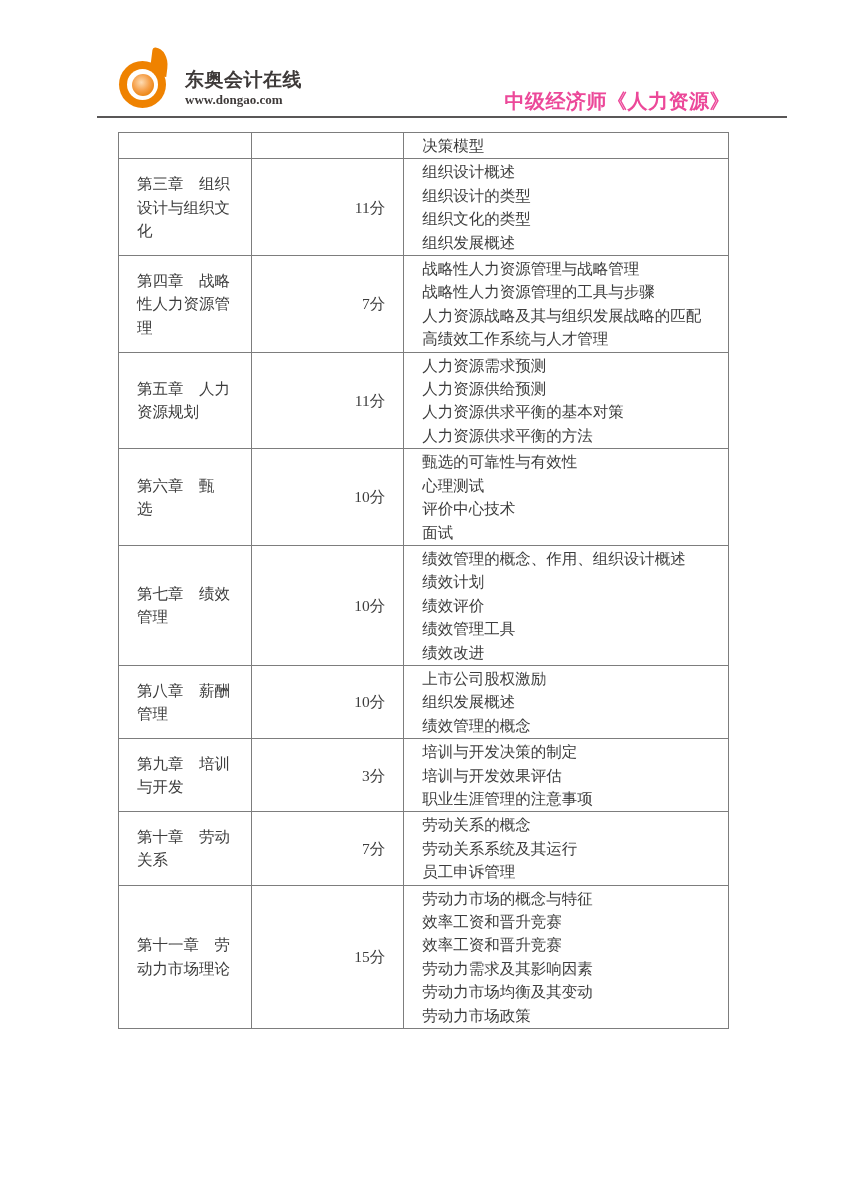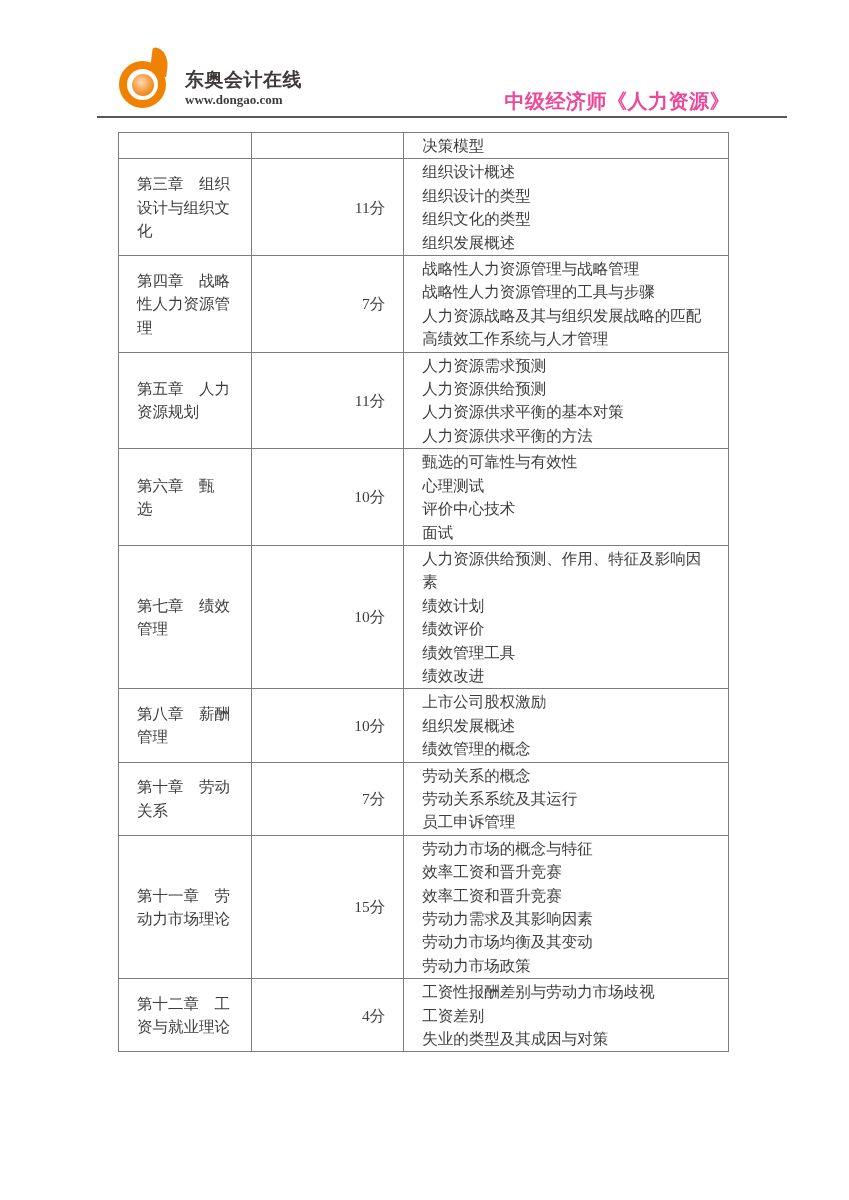--- a/index.html
+++ b/index.html
@@ -183,38 +183,47 @@
             <div class="topic-line">心理测试</div>
             <div class="topic-line">评价中心技术</div>
             <div class="topic-line">面试</div>
           </td>
   </tr>
 
   <tr>
     <td class="c-chapter">第七章　绩效管理</td>
     <td class="c-score">10分</td>
     <td class="c-topics">
-            <div class="topic-line">人力资源供给预测、作用、特征及影响因素</div>
+            <div class="topic-line">绩效管理的概念、作用、组织设计概述</div>
             <div class="topic-line">绩效计划</div>
             <div class="topic-line">绩效评价</div>
             <div class="topic-line">绩效管理工具</div>
             <div class="topic-line">绩效改进</div>
           </td>
   </tr>
 
   <tr>
     <td class="c-chapter">第八章　薪酬管理</td>
     <td class="c-score">10分</td>
     <td class="c-topics">
             <div class="topic-line">上市公司股权激励</div>
             <div class="topic-line">组织发展概述</div>
             <div class="topic-line">绩效管理的概念</div>
           </td>
   </tr>
 
+  <tr>
+    <td class="c-chapter">第九章　培训与开发</td>
+    <td class="c-score">3分</td>
+    <td class="c-topics">
+            <div class="topic-line">培训与开发决策的制定</div>
+            <div class="topic-line">培训与开发效果评估</div>
+            <div class="topic-line">职业生涯管理的注意事项</div>
+          </td>
+  </tr>
 
   <tr>
     <td class="c-chapter">第十章　劳动关系</td>
     <td class="c-score">7分</td>
     <td class="c-topics">
             <div class="topic-line">劳动关系的概念</div>
             <div class="topic-line">劳动关系系统及其运行</div>
             <div class="topic-line">员工申诉管理</div>
           </td>
   </tr>
@@ -225,25 +234,16 @@
     <td class="c-topics">
             <div class="topic-line">劳动力市场的概念与特征</div>
             <div class="topic-line">效率工资和晋升竞赛</div>
             <div class="topic-line">效率工资和晋升竞赛</div>
             <div class="topic-line">劳动力需求及其影响因素</div>
             <div class="topic-line">劳动力市场均衡及其变动</div>
             <div class="topic-line">劳动力市场政策</div>
           </td>
   </tr>
 
-  <tr>
-    <td class="c-chapter">第十二章　工资与就业理论</td>
-    <td class="c-score">4分</td>
-    <td class="c-topics">
-            <div class="topic-line">工资性报酬差别与劳动力市场歧视</div>
-            <div class="topic-line">工资差别</div>
-            <div class="topic-line">失业的类型及其成因与对策</div>
-          </td>
-  </tr>
 </tbody>
   </table>
 
 </div>
 
 </body></html>

